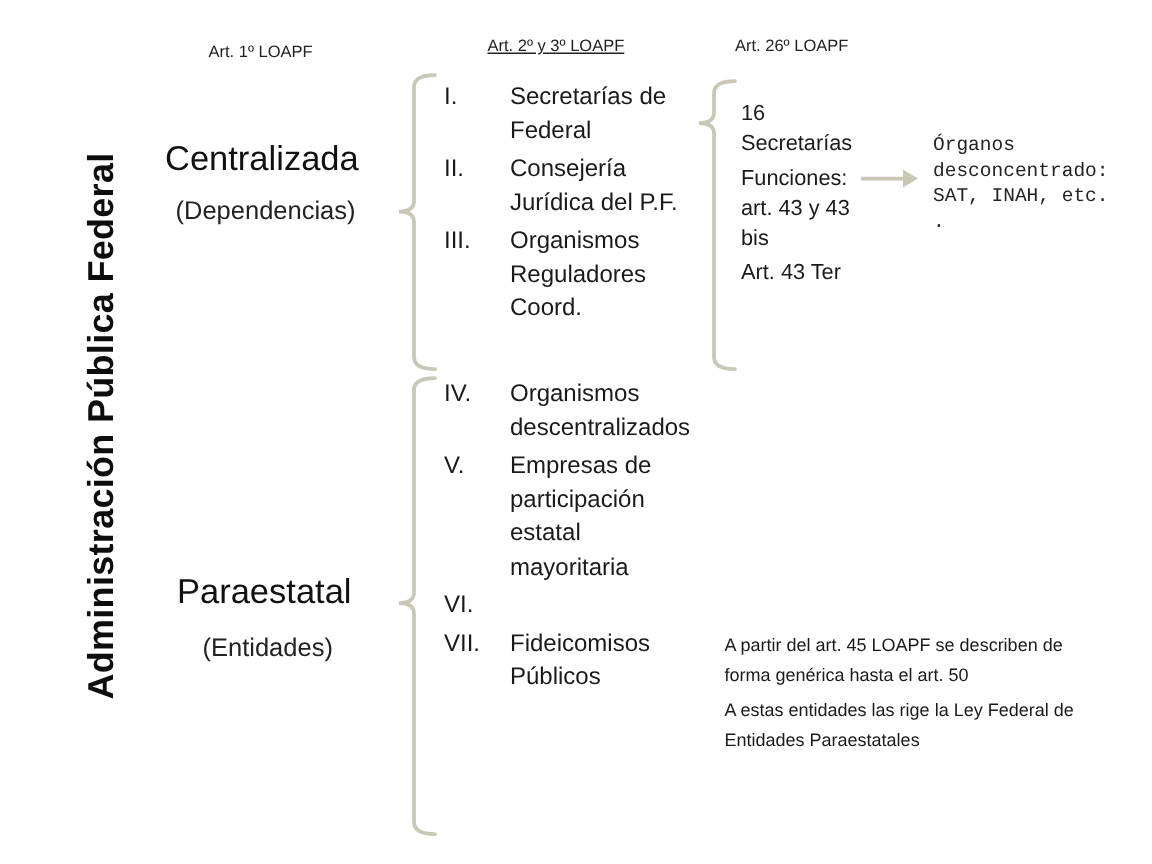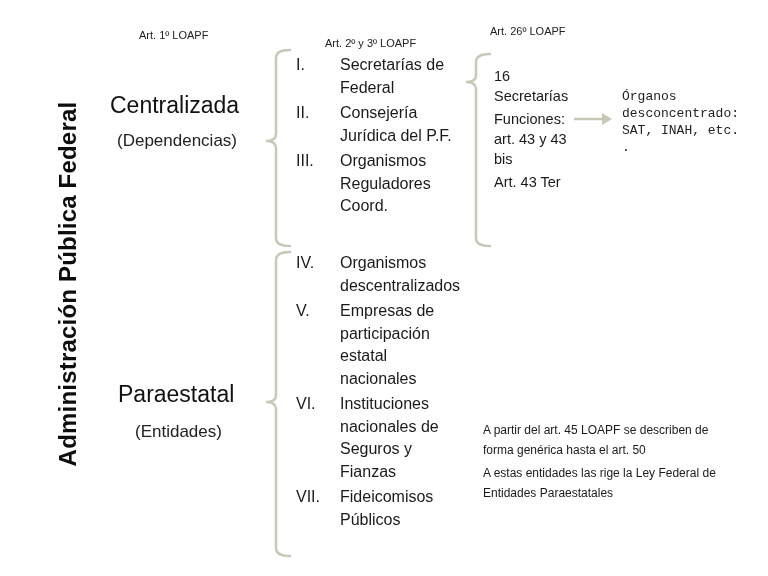--- a/index.html
+++ b/index.html
@@ -20,21 +20,21 @@
     .side { font-size: 14.5px; color: #1a1a1a; line-height: 20px; }
     .side p { margin: 0 0 3px 0; }
     .organos { font-size: 13px; color: #222; line-height: 17px; font-family: Liberation Mono, monospace; }
     .orglines span { display: block; }
     svg.br { position: absolute; overflow: visible; }
   </style>
 </head>
 <body>
 
 <div class="abs hdr" style="left:139px; top:29px;">Art. 1º LOAPF</div>
-<div class="abs hdr" style="left:325px; top:37px;">Art. 2º y 3º LOAPF</div>
+<div class="abs hdr" style="left:325px; top:25px;text-decoration:underline;">Art. 2º y 3º LOAPF</div>
 <div class="abs hdr" style="left:490px; top:25px;">Art. 26º LOAPF</div>
 
 <div class="vtitle">Administración Pública Federal</div>
 
 <div class="abs big" style="left:110px; top:92px;">Centralizada</div>
 <div class="abs sub" style="left:117px; top:131px;">(Dependencias)</div>
 
 <div class="abs big" style="left:118px; top:381px;">Paraestatal</div>
 <div class="abs sub" style="left:135px; top:422px;">(Entidades)</div>
 
@@ -65,25 +65,24 @@
   </div>
 </div>
 
 <div class="abs list" style="left:296px; top:252px;">
   <div class="item">
     <span class="num">IV.</span>
     <span class="txt">Organismos descentralizados</span>
   </div>
   <div class="item">
     <span class="num">V.</span>
-    <span class="txt">Empresas de participación estatal nacionales</span>
+    <span class="txt">Empresas de participación estatal mayoritaria</span>
   </div>
   <div class="item">
     <span class="num">VI.</span>
-    <span class="txt">Instituciones nacionales de Seguros y Fianzas</span>
   </div>
   <div class="item">
     <span class="num">VII.</span>
     <span class="txt">Fideicomisos Públicos</span>
   </div>
 </div>
 
 <div class="abs side" style="left:494px; top:66px; width:88px;">
   <p>16 Secretarías</p>
   <p>Funciones: art. 43 y 43 bis</p>

